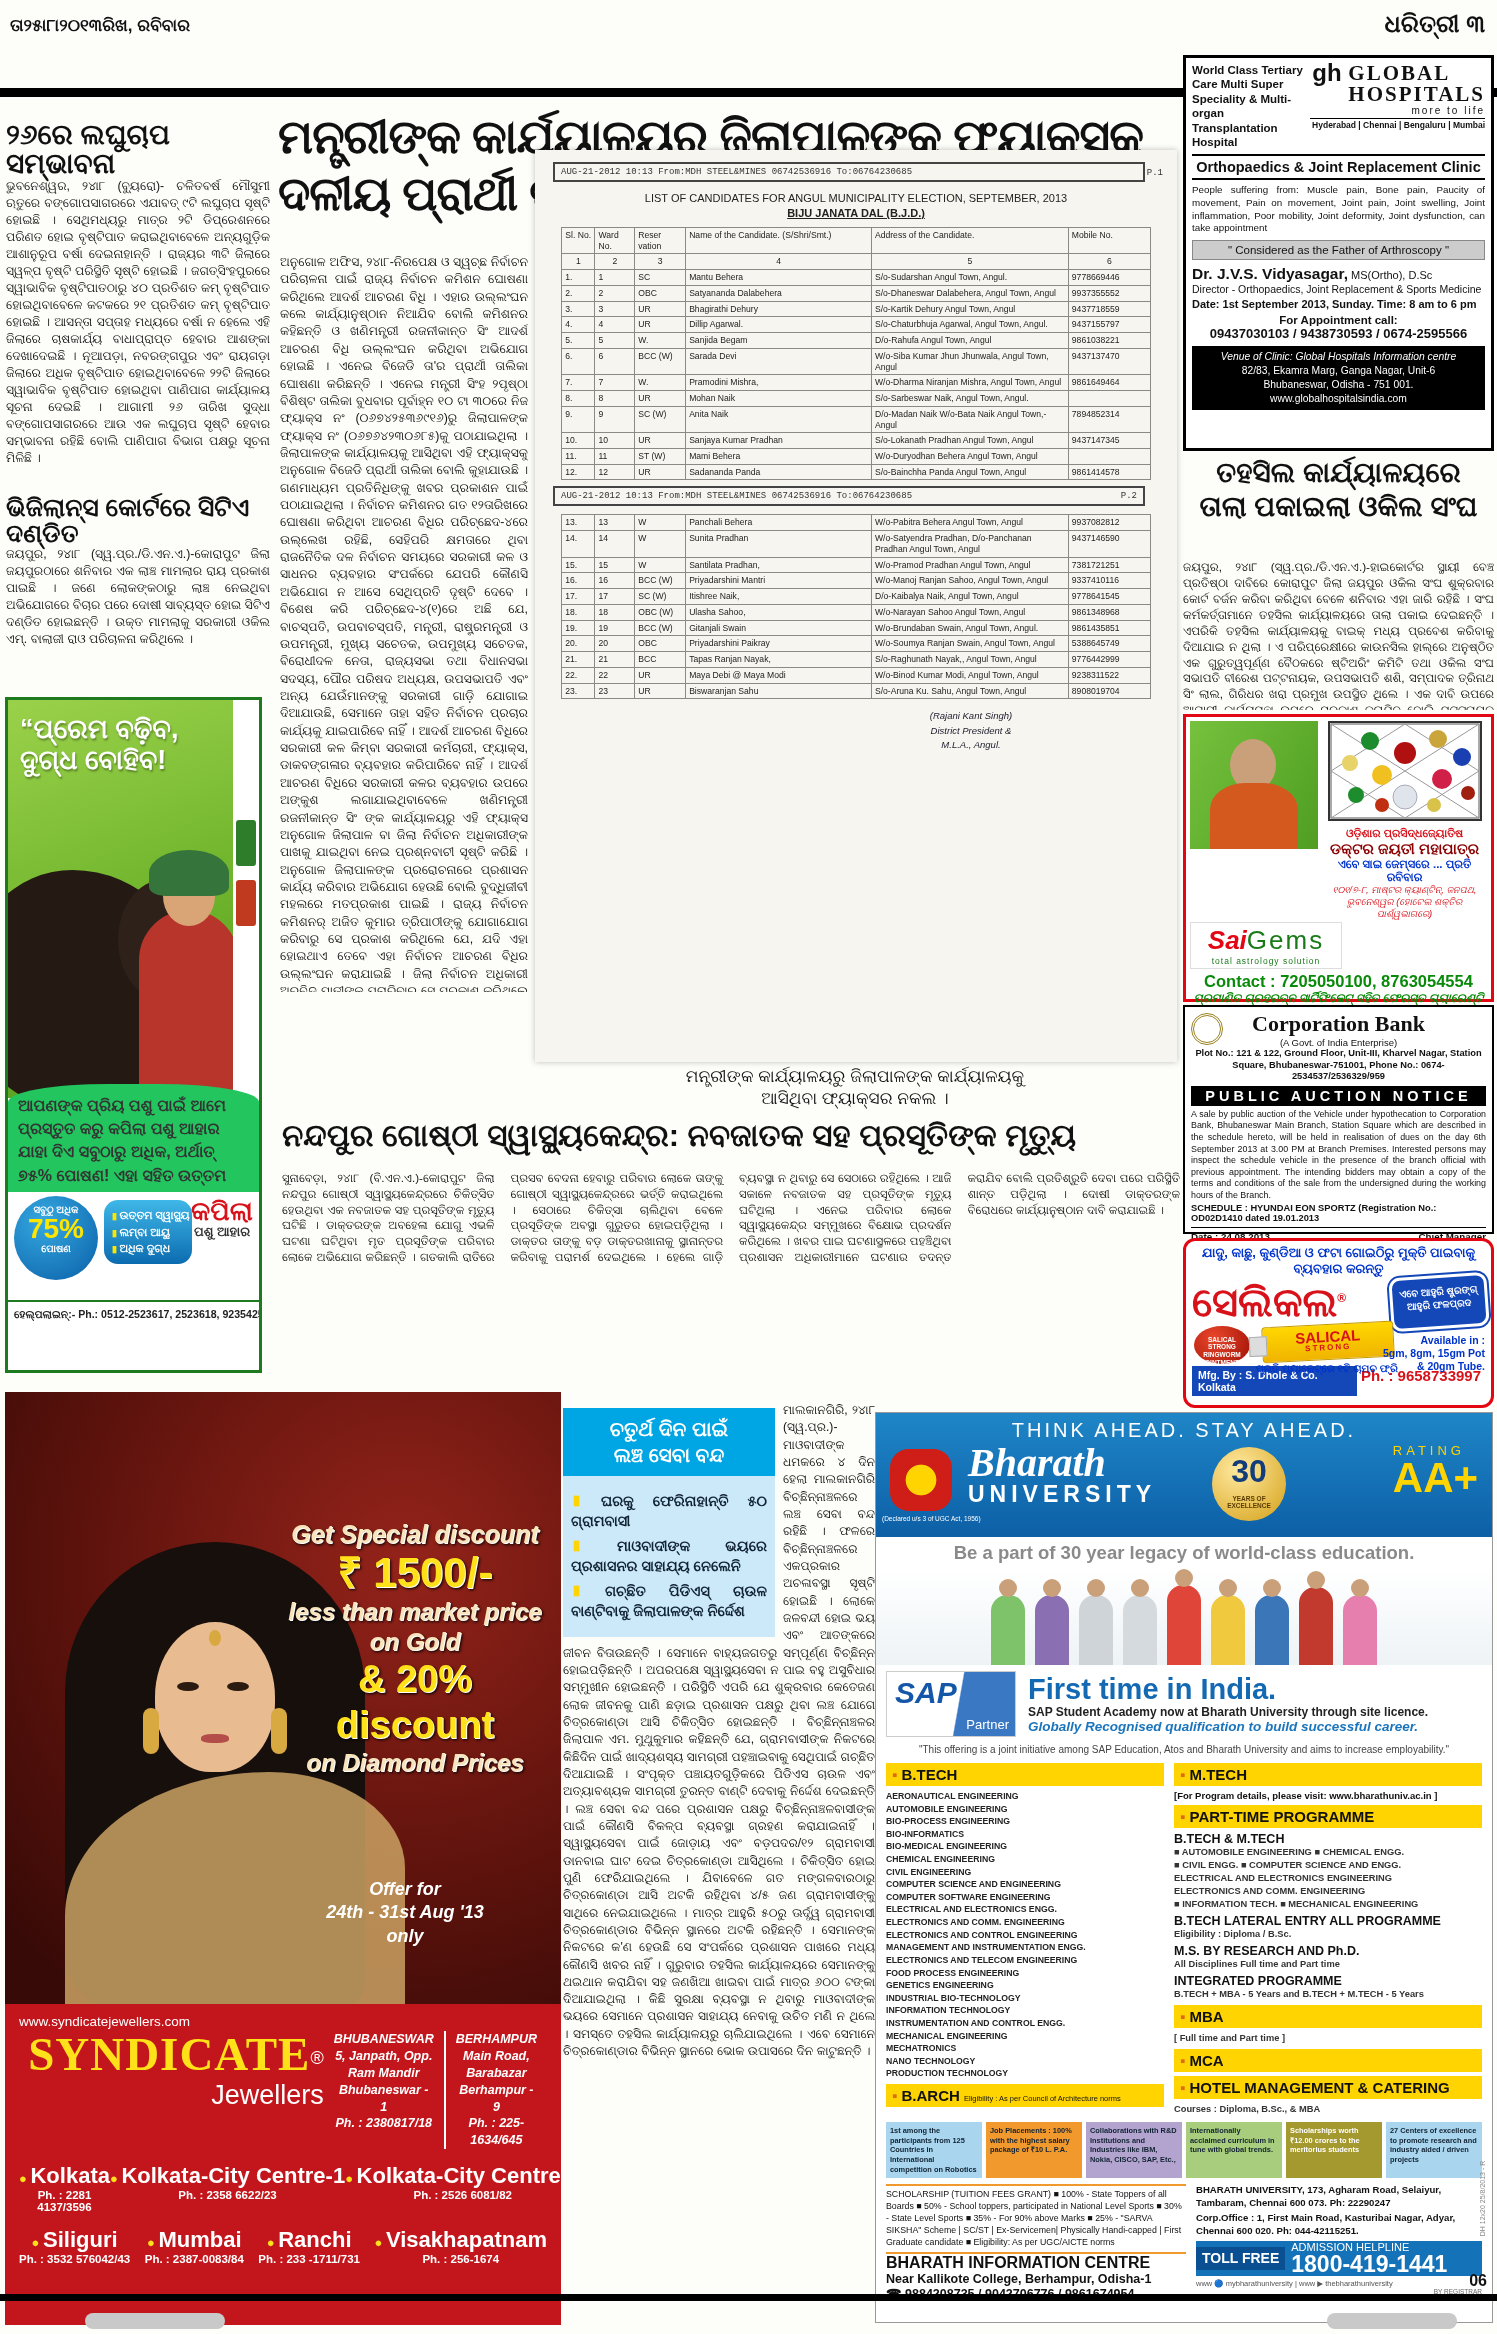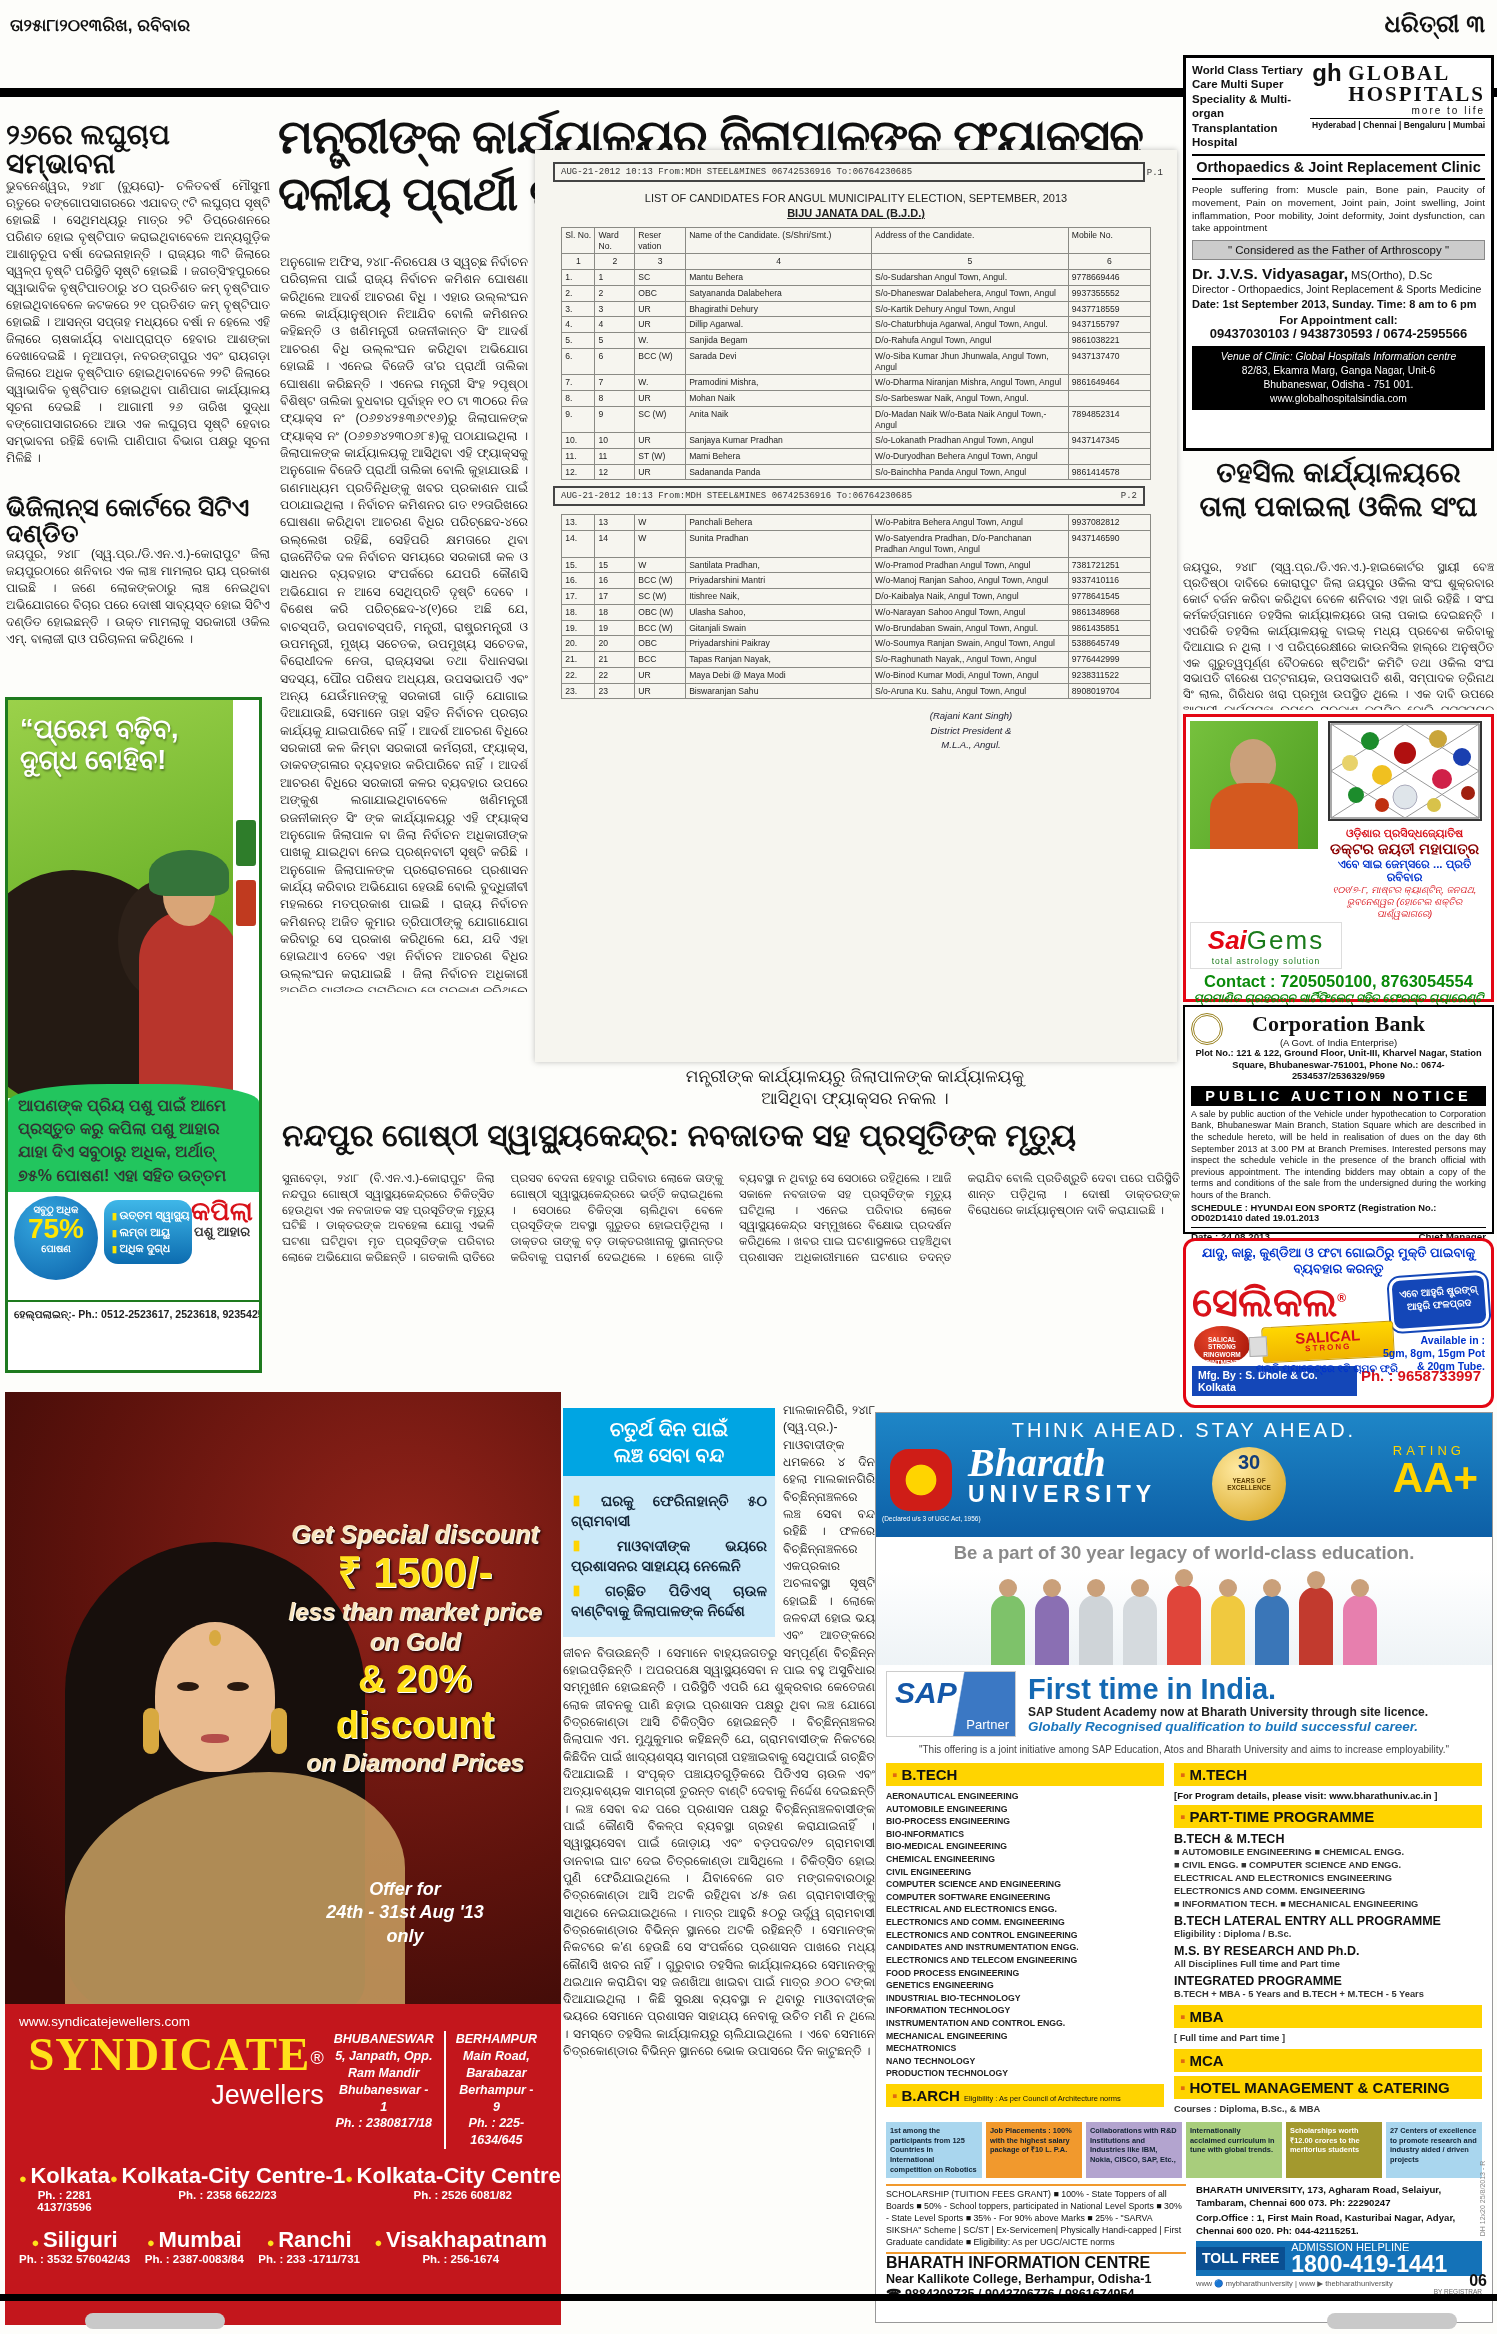--- a/index.html
+++ b/index.html
@@ -190,21 +190,21 @@
   
   .bh{left:875px;top:1412px;width:618px;height:911px;border:1px solid #999;background:#fff;box-sizing:border-box;overflow:hidden;}
   .bh-blue{background:linear-gradient(#1e86c7,#0d5fa6);color:#fff;height:124px;position:relative;}
   .bh-think{text-align:center;font-size:20px;letter-spacing:3px;padding-top:6px;}
   .bh-logo{position:absolute;left:14px;top:36px;width:62px;height:62px;background:radial-gradient(circle,#ffd400 34%,#cf1d17 36%);border-radius:30%;}
   .bh-decl{position:absolute;left:6px;top:102px;font-size:6.5px;}
   .bh-name{position:absolute;left:92px;top:32px;}
   .bh-name .scr{font-family:"Liberation Serif",serif;font-style:italic;font-weight:bold;font-size:40px;line-height:.9;}
   .bh-name .un{font-size:23px;font-weight:bold;letter-spacing:5px;}
   .bh-30{position:absolute;left:336px;top:34px;width:74px;height:74px;border-radius:50%;background:radial-gradient(circle at 35% 30%,#ffe9a0,#d4a017);color:#123d7a;text-align:center;font-weight:bold;}
-  .bh-30 .n{font-size:20px;line-height:1.5;}
+  .bh-30 .n{font-size:32px;line-height:1.5;}
   .bh-30 .t{font-size:6.5px;color:#5a3c00;}
   .bh-aa{position:absolute;right:14px;top:30px;text-align:left;color:#ffd400;}
   .bh-aa .r{font-size:13px;letter-spacing:4px;}
   .bh-aa .a{font-size:42px;font-weight:bold;line-height:.95;}
   .bh-tag{color:#8a8a8a;font-size:18.5px;font-weight:bold;text-align:center;padding:5px 0;}
   .bh-photo{height:96px;background:linear-gradient(#fff,#eef3f6);display:flex;justify-content:center;align-items:flex-end;gap:10px;overflow:hidden;}
   .bh-p{width:34px;height:70px;border-radius:16px 16px 0 0;position:relative;}
   .bh-p:before{content:"";position:absolute;left:8px;top:-16px;width:18px;height:18px;border-radius:50%;background:#caa07a;}
   .bh-sap{display:flex;gap:12px;padding:6px 10px;align-items:center;}
   .bh-sapbox{width:128px;height:64px;border:1px solid #ccc;position:relative;flex:none;background:linear-gradient(100deg,#fff 55%,#3b78c4 56%);}
@@ -826,21 +826,21 @@
             <div>BIO-PROCESS ENGINEERING</div>
             <div>BIO-INFORMATICS</div>
             <div>BIO-MEDICAL ENGINEERING</div>
             <div>CHEMICAL ENGINEERING</div>
             <div>CIVIL ENGINEERING</div>
             <div>COMPUTER SCIENCE AND ENGINEERING</div>
             <div>COMPUTER SOFTWARE ENGINEERING</div>
             <div>ELECTRICAL AND ELECTRONICS ENGG.</div>
             <div>ELECTRONICS AND COMM. ENGINEERING</div>
             <div>ELECTRONICS AND CONTROL ENGINEERING</div>
-            <div>CANDIDATES AND INSTRUMENTATION ENGG.</div>
+            <div>MANAGEMENT AND INSTRUMENTATION ENGG.</div>
             <div>ELECTRONICS AND TELECOM ENGINEERING</div>
             <div>FOOD PROCESS ENGINEERING</div>
             <div>GENETICS ENGINEERING</div>
             <div>INDUSTRIAL BIO-TECHNOLOGY</div>
             <div>INFORMATION TECHNOLOGY</div>
             <div>INSTRUMENTATION AND CONTROL ENGG.</div>
             <div>MECHANICAL ENGINEERING</div>
             <div>MECHATRONICS</div>
             <div>NANO TECHNOLOGY</div>
             <div>PRODUCTION TECHNOLOGY</div>

